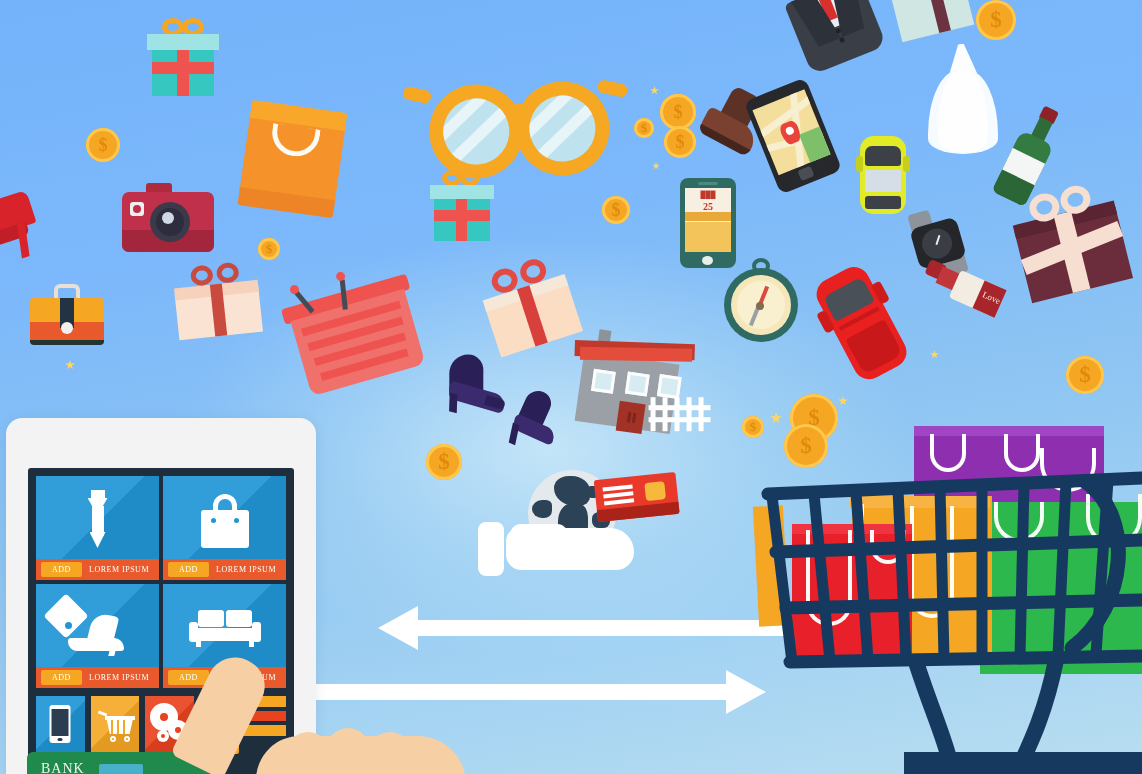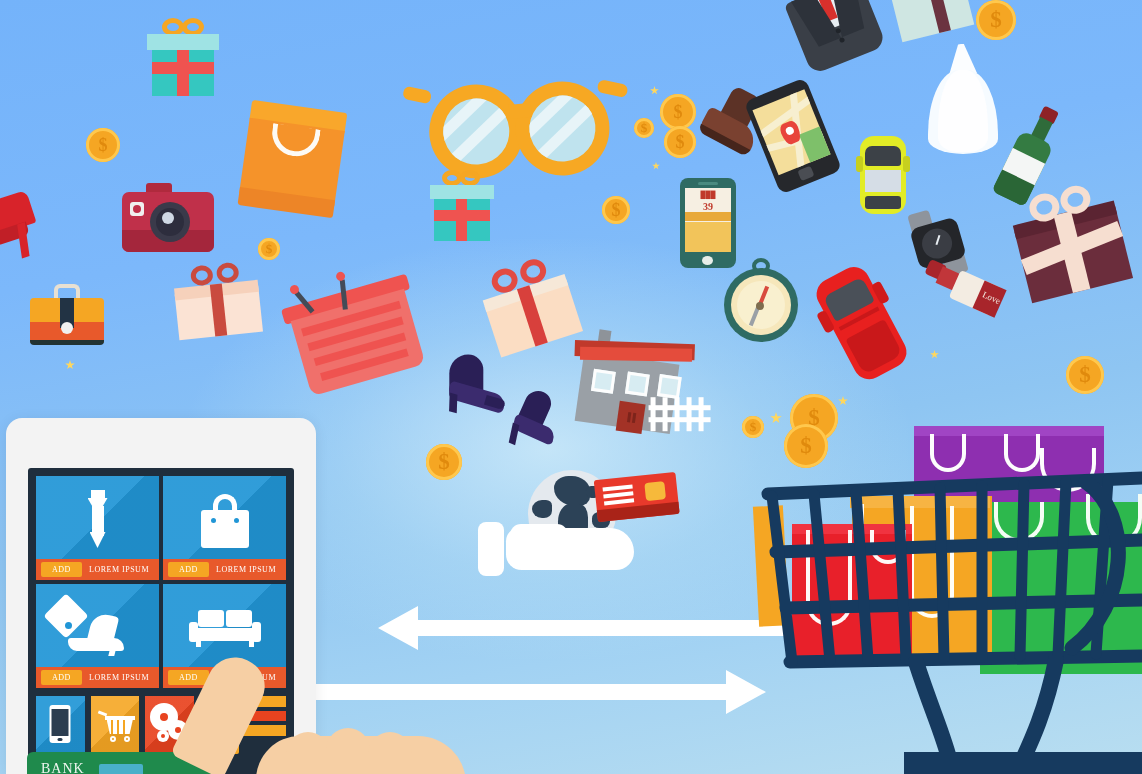--- a/index.html
+++ b/index.html
@@ -211,21 +211,21 @@
         <div style="position:absolute;left:38px;top:0;width:5px;height:34px;background:#fff;"></div>
         <div style="position:absolute;left:50px;top:0;width:5px;height:34px;background:#fff;"></div>
       </div>
     </div>
   </div>
 
   <div class="item" style="left:680px;top:178px;">
     <div style="position:relative;width:56px;height:90px;background:#2f6b63;border-radius:8px;">
       <div style="position:absolute;left:5px;top:10px;width:46px;height:64px;background:#f6efe2;"></div>
       <div style="position:absolute;left:5px;top:10px;width:46px;height:13px;background:#f6efe2;display:flex;align-items:center;justify-content:center;color:#c0392b;font-size:7px;">███</div>
-      <div style="position:absolute;left:5px;top:22px;width:46px;height:12px;display:flex;align-items:center;justify-content:center;color:#c0392b;font-size:10px;font-weight:bold;">39</div>
+      <div style="position:absolute;left:5px;top:22px;width:46px;height:12px;display:flex;align-items:center;justify-content:center;color:#c0392b;font-size:10px;font-weight:bold;">25</div>
       <div style="position:absolute;left:5px;top:34px;width:46px;height:9px;background:#e8a93a;"></div>
       <div style="position:absolute;left:5px;top:44px;width:46px;height:30px;background:#f2c45a;"></div>
       <div style="position:absolute;left:22px;top:78px;width:11px;height:9px;border-radius:50%;background:#e8eee9;"></div>
       <div style="position:absolute;left:18px;top:4px;width:20px;height:3px;border-radius:2px;background:#4a8a80;"></div>
     </div>
   </div>
 
   <div class="item" style="left:724px;top:258px;">
     <div style="position:relative;width:74px;height:86px;">
       <div style="position:absolute;left:28px;top:0;width:18px;height:16px;border:4px solid #2f6b63;border-radius:50%;"></div>

